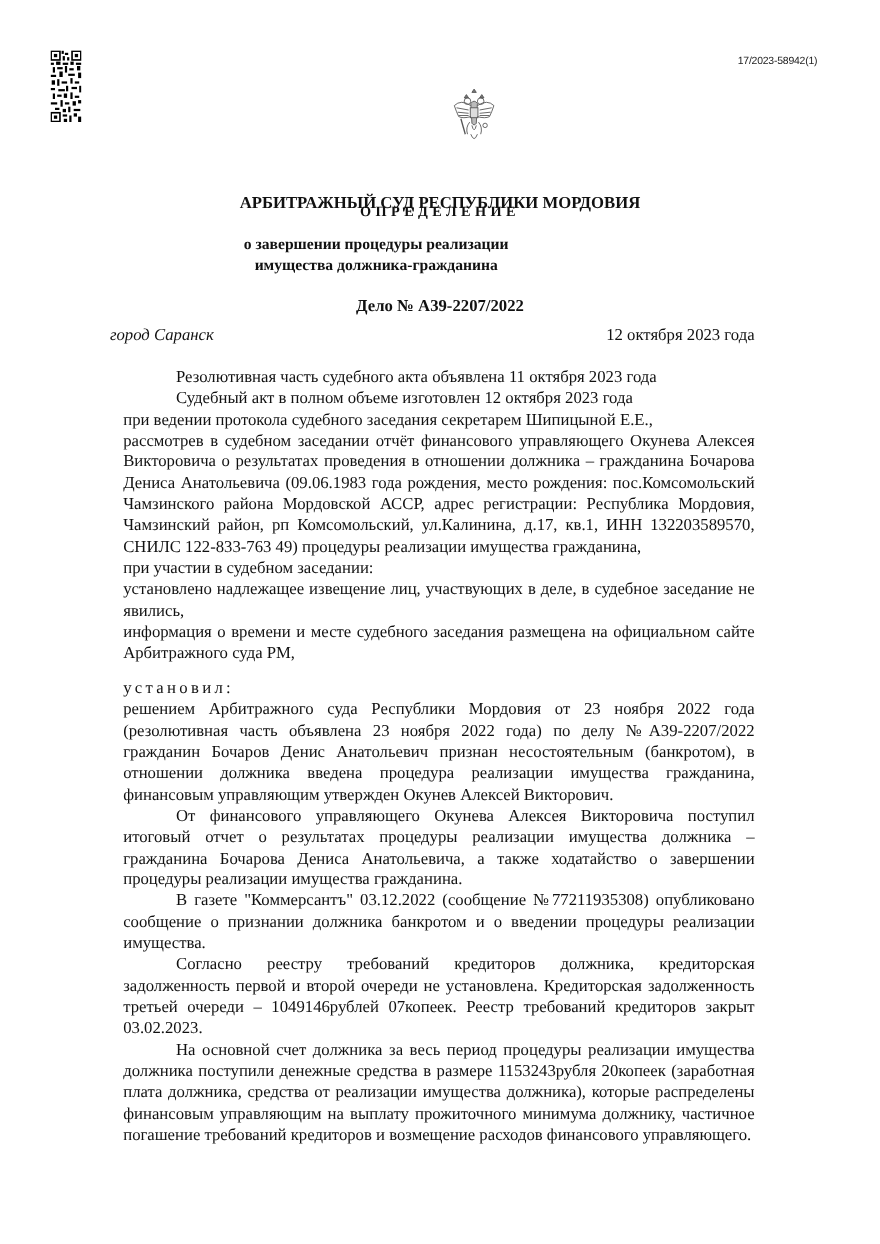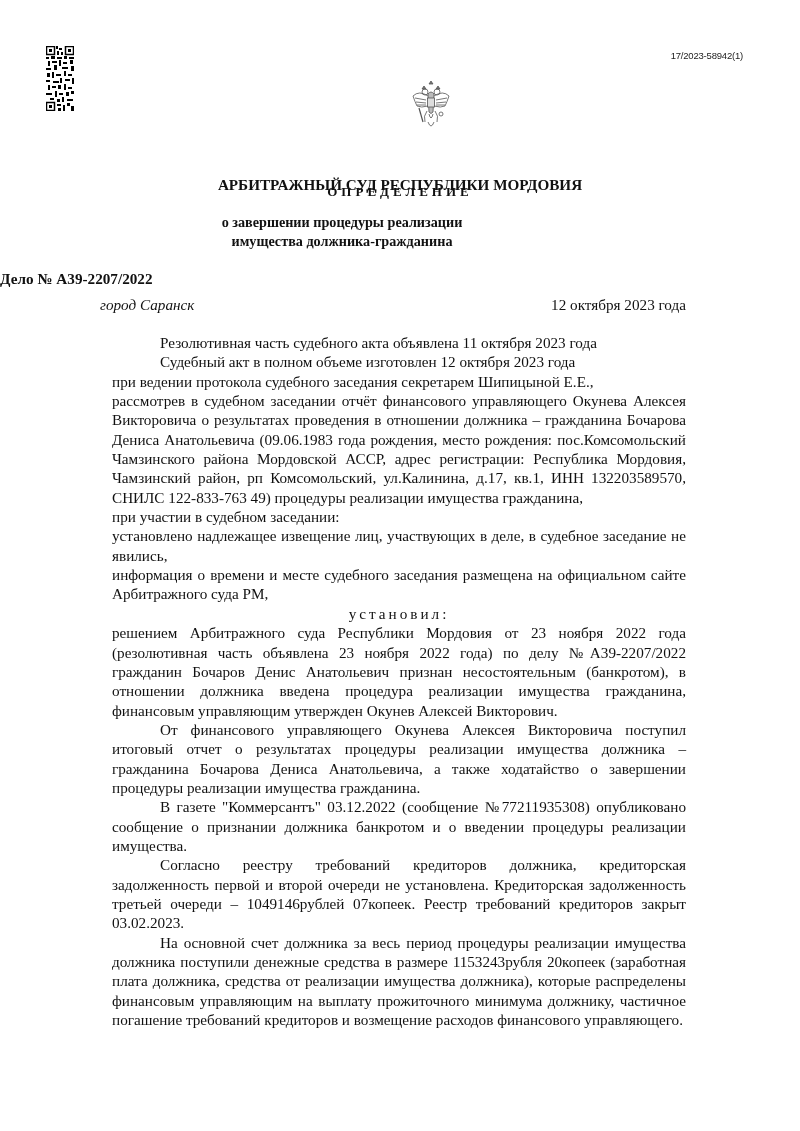--- a/index.html
+++ b/index.html
@@ -9,28 +9,28 @@
   .qr svg { display: block; }
   .doc-id { position: absolute; right: 57px; top: 50px; font-family: Liberation Sans, sans-serif;
             font-size: 9.5px; color: #222; letter-spacing: -0.2px; }
   .emblem { position: absolute; left: 411px; top: 78px; width: 40px; height: 55px; }
   .court { position: absolute; left: 0; width: 800px; top: 154px; text-align: center;
            font-weight: bold; font-size: 15.2px; margin-top: 22px; }
   .det-title { position: absolute; left: 0; width: 800px; top: 184px; text-align: center;
                font-weight: bold; font-size: 13px; letter-spacing: 4px; }
   .subtitle { position: absolute; left: 0; width: 684px; top: 213px; text-align: center;
               font-weight: bold; font-size: 14.2px; line-height: 19px; }
-  .case { position: absolute; left: 0; width: 800px; top: 270px; text-align: left;
+  .case { position: absolute; left: 0; width: 800px; top: 270px; text-align: center;
           font-weight: bold; font-size: 15.2px; }
   .city { position: absolute; left: 100px; top: 296px; font-size: 15.2px; font-style: italic; }
   .date { position: absolute; right: 114px; top: 296px; font-size: 15.2px; }
   .body { position: absolute; left: 112px; width: 574px; top: 333px; font-size: 15.2px; line-height: 19.35px; }
   .body p { margin: 0; text-align: justify; }
   .body p.indent { text-indent: 48px; }
-  .body p.center { text-align: center; letter-spacing: 3px; }
+  .body p.center { text-align: left; letter-spacing: 3px; margin-top: 12px; }
 </style>
 </head>
 <body>
 
 <div class="qr">
   <svg width="28" height="65" viewBox="0 0 28 65" xmlns="http://www.w3.org/2000/svg">
     <rect x="0" y="0" width="28" height="65" fill="#fff"></rect>
     <rect x="0.5" y="0.5" width="8" height="8" fill="none" stroke="#000" stroke-width="1.5"></rect>
     <rect x="3" y="3" width="3" height="3" fill="#000"></rect>
     <rect x="19.5" y="0.5" width="8" height="8" fill="none" stroke="#000" stroke-width="1.5"></rect>

